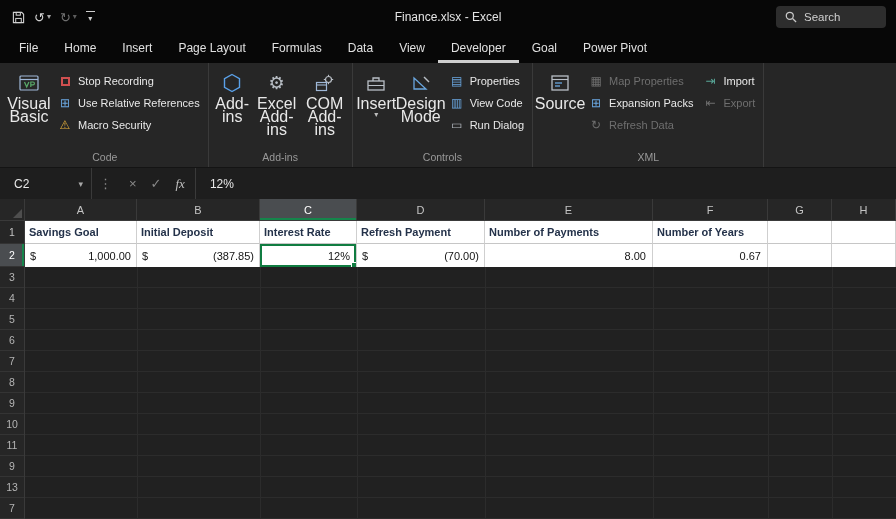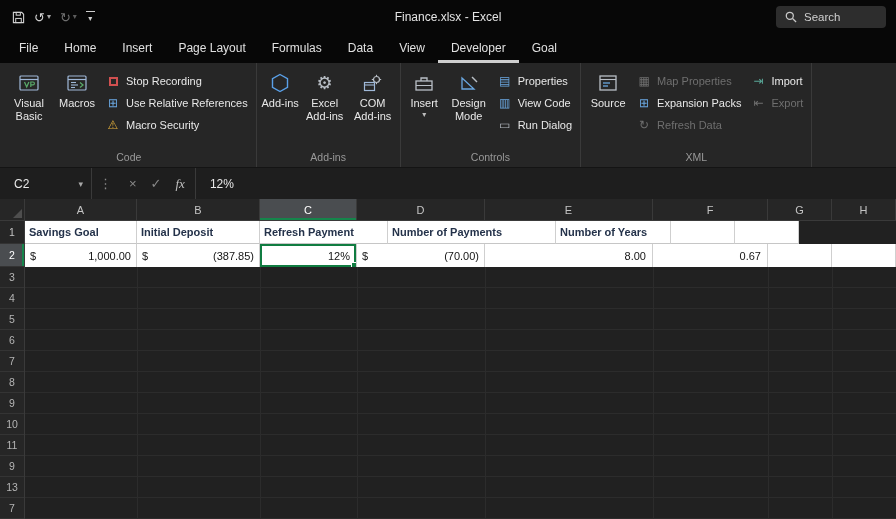--- a/index.html
+++ b/index.html
@@ -25,21 +25,21 @@
   .rtab.active { font-weight:normal; box-shadow: inset 0 -3px 0 #cfcfcf; }
 
   
   .ribbon { height:104px; background:#262626; display:flex; align-items:stretch; padding-left:2px; }
   .rgroup { display:flex; flex-direction:column; border-right:1px solid #3a3a3a; padding:0 3px; }
   .grp-content { flex:1; display:flex; align-items:flex-start; padding-top:3px; }
   .grp-label { height:18px; line-height:16px; text-align:center; font-size:10.5px; color:#999; }
   .bigbtn { width:48px; display:flex; flex-direction:column; align-items:center; padding-top:3px; cursor:default; }
   .bigbtn.narrow { width:41px; }
   .bicon { height:28px; display:flex; align-items:center; justify-content:center; }
-  .blabel { font-size:11px; line-height:13px; text-align:center; color:#e8e8e8; }
+  .blabel { font-size:16px; line-height:13px; text-align:center; color:#e8e8e8; }
   .bcaret { font-size:8px; color:#bdbdbd; line-height:9px; }
   .gearglyph { font-size:18px; color:#b9bfc6; line-height:1; }
   .stack { display:flex; flex-direction:column; padding-top:4px; }
   .sbtn { height:22px; display:flex; align-items:center; gap:6px; padding:0 5px; font-size:11px; color:#e8e8e8; white-space:nowrap; cursor:default; }
   .sbtn.disabled { color:#6f6f6f; }
   .sicon { width:14px; display:inline-flex; justify-content:center; font-size:12px; line-height:1; }
   .ic-blue { color:#6aa7e0; } .ic-gray { color:#b9bfc6; } .ic-warn { color:#e8b33c; font-size:12px; }
   .ic-teal { color:#58a596; } .ic-dim { color:#6f6f6f; }
   .stoprec { width:9px; height:9px; border:2px solid #d05050; display:inline-block; }
 
@@ -125,49 +125,37 @@
   <div class="tabsrow">
     <span class="rtab">File</span>
     <span class="rtab">Home</span>
     <span class="rtab">Insert</span>
     <span class="rtab">Page Layout</span>
     <span class="rtab">Formulas</span>
     <span class="rtab">Data</span>
     <span class="rtab">View</span>
     <span class="rtab active">Developer</span>
     <span class="rtab">Goal</span>
+    <span class="rtab">Power Pivot</span>
   </div>
 
   <div class="ribbon">
 
     <div class="rgroup">
       <div class="grp-content">
         <div class="bigbtn">
           <span class="bicon">
             <svg width="20" height="16" viewBox="0 0 20 16">
                 <rect x="1" y="1" width="18" height="14" rx="1" fill="none" stroke="#9fb8d8" stroke-width="1.2"></rect>
                 <line x1="1" y1="4.5" x2="19" y2="4.5" stroke="#9fb8d8" stroke-width="1.2"></line>
                 <path d="M5.5 7l2.2 5L9.9 7" fill="none" stroke="#59a869" stroke-width="1.3"></path>
                 <path d="M11.8 12V7h2.2a1.4 1.4 0 010 2.8h-2.2" fill="none" stroke="#59a869" stroke-width="1.2"></path>
               </svg>
           </span>
           <span class="blabel">Visual Basic</span>
-        </div>
-        <div class="bigbtn">
-          <span class="bicon">
-            <svg width="20" height="16" viewBox="0 0 20 16">
-                <rect x="1" y="1" width="18" height="14" rx="1" fill="none" stroke="#9fb8d8" stroke-width="1.2"></rect>
-                <line x1="1" y1="4.5" x2="19" y2="4.5" stroke="#9fb8d8" stroke-width="1.2"></line>
-                <line x1="4" y1="7.5" x2="9" y2="7.5" stroke="#9fb8d8" stroke-width="1.1"></line>
-                <line x1="4" y1="10" x2="11" y2="10" stroke="#9fb8d8" stroke-width="1.1"></line>
-                <line x1="4" y1="12.5" x2="8" y2="12.5" stroke="#9fb8d8" stroke-width="1.1"></line>
-                <polyline points="13,7.5 16,10 13,12.5" fill="none" stroke="#59a869" stroke-width="1.3"></polyline>
-              </svg>
-          </span>
-          <span class="blabel">Macros</span>
         </div>
         <div class="stack">
           <div class="sbtn">
             <span class="sicon">
                 <span class="stoprec"></span>
               </span>
             <span>Stop Recording</span>
           </div>
           <div class="sbtn">
             <span class="sicon ic-blue">⊞</span>
@@ -322,20 +310,21 @@
       <div class="chead wE">E</div>
       <div class="chead wF">F</div>
       <div class="chead wG">G</div>
       <div class="chead wH">H</div>
     </div>
 
     <div class="srow r1">
       <div class="rownum">1</div>
       <div class="cell wA hcell">Savings Goal</div>
       <div class="cell wB hcell">Initial Deposit</div>
+      <div class="cell wC hcell">Interest Rate</div>
       <div class="cell wD hcell">Refresh Payment</div>
       <div class="cell wE hcell">Number of Payments</div>
       <div class="cell wF hcell">Number of Years</div>
       <div class="cell wG"></div>
       <div class="cell wH"></div>
     </div>
 
     <div class="srow r2">
       <div class="rownum sel">2</div>
       <div class="cell wA acct">

